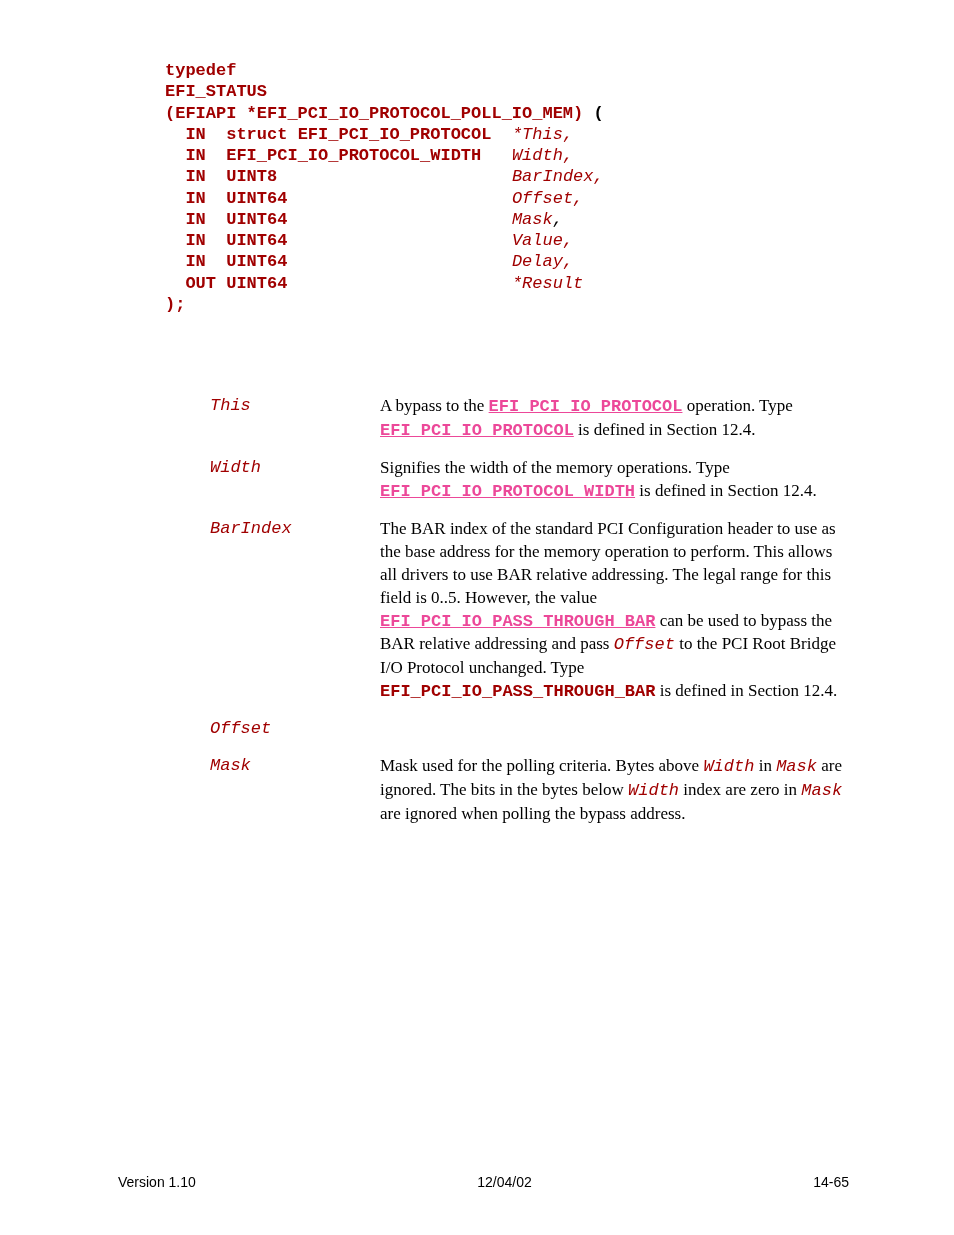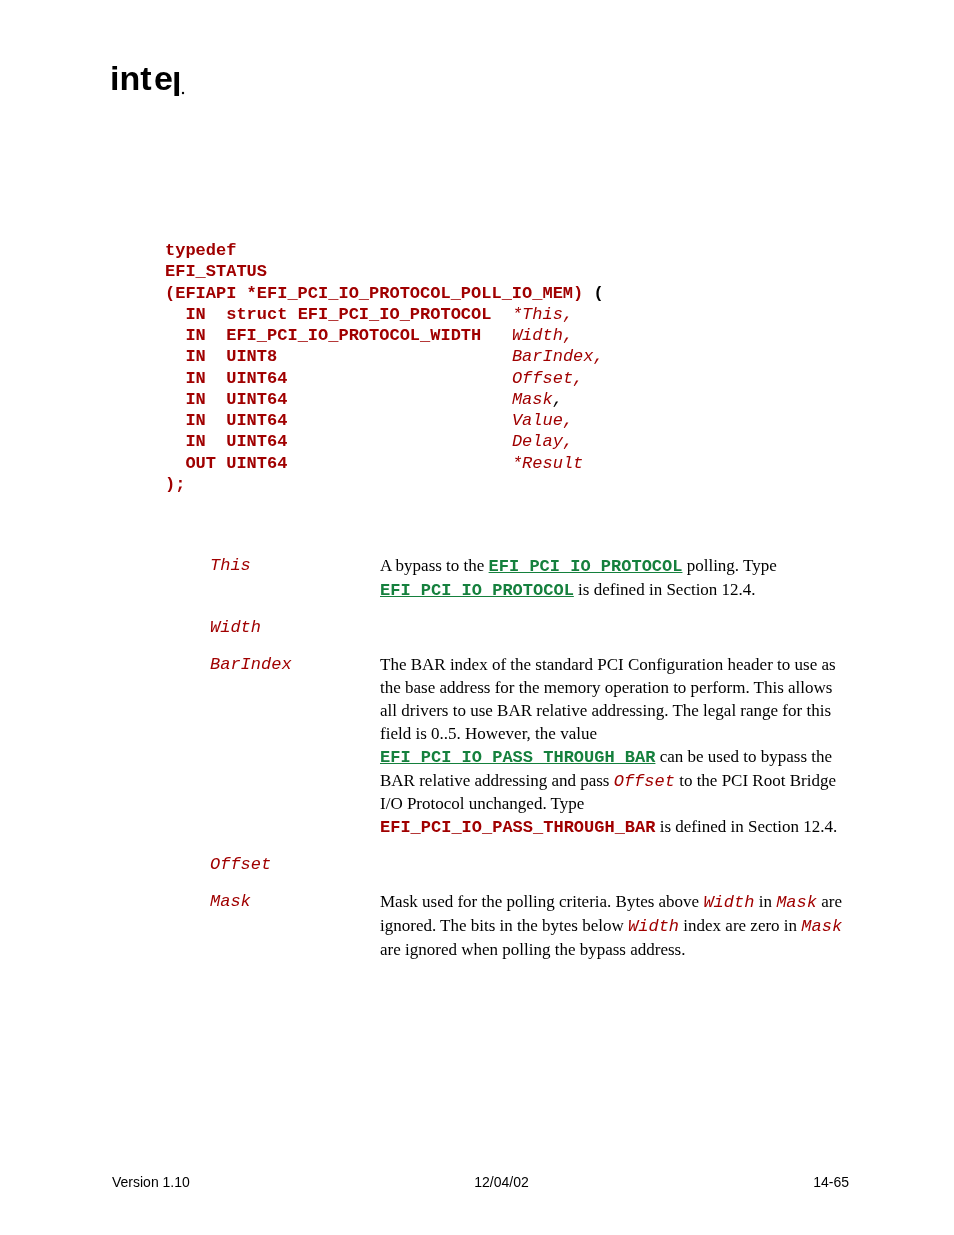--- a/index.html
+++ b/index.html
@@ -25,21 +25,21 @@
     line-height: 1.35;
   }
   .proto {
     margin-left: 55px;
     font-family: "Courier New", Courier, monospace;
     font-weight: bold;
     font-size: 17px;
     color: #a00000;
     white-space: pre;
     line-height: 1.25;
-    margin-bottom: 60px;
+    margin-bottom: 80px;
   }
   .proto .nb { color: #000; font-weight: bold; }
   .proto .ital { font-style: italic; font-weight: normal; }
   .proto .ital-nb { font-style: italic; font-weight: normal; color: #000; }
   .params {
     margin-left: 100px;
   }
   .prow {
     display: flex;
     margin-bottom: 14px;
@@ -52,82 +52,77 @@
     color: #a00000;
     font-size: 17px;
   }
   .pdesc {
     flex: 1;
     font-size: 17px;
   }
   .pdesc .monob {
     font-family: "Courier New", Courier, monospace;
     font-weight: bold;
-    color: #15803d;
+    color: #ec4899;
     text-decoration: underline;
   }
   .pdesc .mononl {
     font-family: "Courier New", Courier, monospace;
     font-weight: bold;
     color: #a00000;
   }
   .pdesc .moni {
     font-family: "Courier New", Courier, monospace;
     font-style: italic;
     color: #a00000;
   }
   .footer {
     position: absolute;
     bottom: 45px;
-    left: 112px;
+    left: 118px;
     right: 105px;
     display: flex;
     justify-content: space-between;
     font-family: Arial, Helvetica, sans-serif;
     font-size: 14px;
   }
 </style>
 </head>
 <body>
 
 <div class="page">
-  <div class="logo">
-    <svg width="80" height="40" viewBox="0 0 80 40">
-      <text x="0" y="30" font-family="Arial Black, Arial, sans-serif" font-weight="900" font-size="34" fill="#000">int</text>
-      <text x="44" y="30" font-family="Arial Black, Arial, sans-serif" font-weight="900" font-size="34" fill="#000">e</text>
-      <text x="62" y="36" font-family="Arial Black, Arial, sans-serif" font-weight="900" font-size="34" fill="#000">l</text>
-      <circle cx="73" cy="33" r="1.2" fill="#000"></circle>
-    </svg>
-  </div>
 
 
   <pre class="proto"><span>typedef</span>
 <span>EFI_STATUS</span>
 <span>(EFIAPI *EFI_PCI_IO_PROTOCOL_POLL_IO_MEM)</span><span class="nb"> (</span>
 <span><span>  IN  </span><span>struct EFI_PCI_IO_PROTOCOL  </span><span class="ital">*</span><span class="ital">This</span><span class="ital">,</span></span>
 <span><span>  IN  </span><span>EFI_PCI_IO_PROTOCOL_WIDTH   </span><span class="ital">Width</span><span class="ital">,</span></span>
 <span><span>  IN  </span><span>UINT8                       </span><span class="ital">BarIndex</span><span class="ital">,</span></span>
 <span><span>  IN  </span><span>UINT64                      </span><span class="ital">Offset</span><span class="ital">,</span></span>
 <span><span>  IN  </span><span>UINT64                      </span><span class="ital">Mask</span><span class="ital-nb">,</span></span>
 <span><span>  IN  </span><span>UINT64                      </span><span class="ital">Value</span><span class="ital">,</span></span>
 <span><span>  IN  </span><span>UINT64                      </span><span class="ital">Delay</span><span class="ital">,</span></span>
 <span><span>  OUT </span><span>UINT64                      </span><span class="ital">*</span><span class="ital">Result</span></span>
 <span>);</span></pre>
 
   <div class="params">
 
     <div class="prow">
       <div class="pname">This</div>
       <div class="pdesc">
-        <span>A bypass to the </span><span class="monob">EFI_PCI_IO_PROTOCOL</span><span> polling.  Type </span><span class="monob">EFI_PCI_IO_PROTOCOL</span><span> is defined in Section 12.4.</span>
+        <span>A bypass to the </span><span class="monob">EFI_PCI_IO_PROTOCOL</span><span> operation.  Type </span><span class="monob">EFI_PCI_IO_PROTOCOL</span><span> is defined in Section 12.4.</span>
       </div>
     </div>
 
     <div class="prow">
       <div class="pname">Width</div>
+      <div class="pdesc">
+        <span>Signifies the width of the memory operations.  Type </span><span class="monob">EFI_PCI_IO_PROTOCOL_WIDTH</span><span> is defined in Section 12.4.</span>
+      </div>
     </div>
 
     <div class="prow">
       <div class="pname">BarIndex</div>
       <div class="pdesc">
         <span>The BAR index of the standard PCI Configuration header to use as the base address for the memory operation to perform.  This allows all drivers to use BAR relative addressing.  The legal range for this field is 0..5.  However, the value </span><span class="monob">EFI_PCI_IO_PASS_THROUGH_BAR</span><span> can be used to bypass the BAR relative addressing and pass </span><span class="moni">Offset</span><span> to the PCI Root Bridge I/O Protocol unchanged.  Type </span><span class="mononl">EFI_PCI_IO_PASS_THROUGH_BAR</span><span> is defined in Section 12.4.</span>
       </div>
     </div>
 
     <div class="prow">

